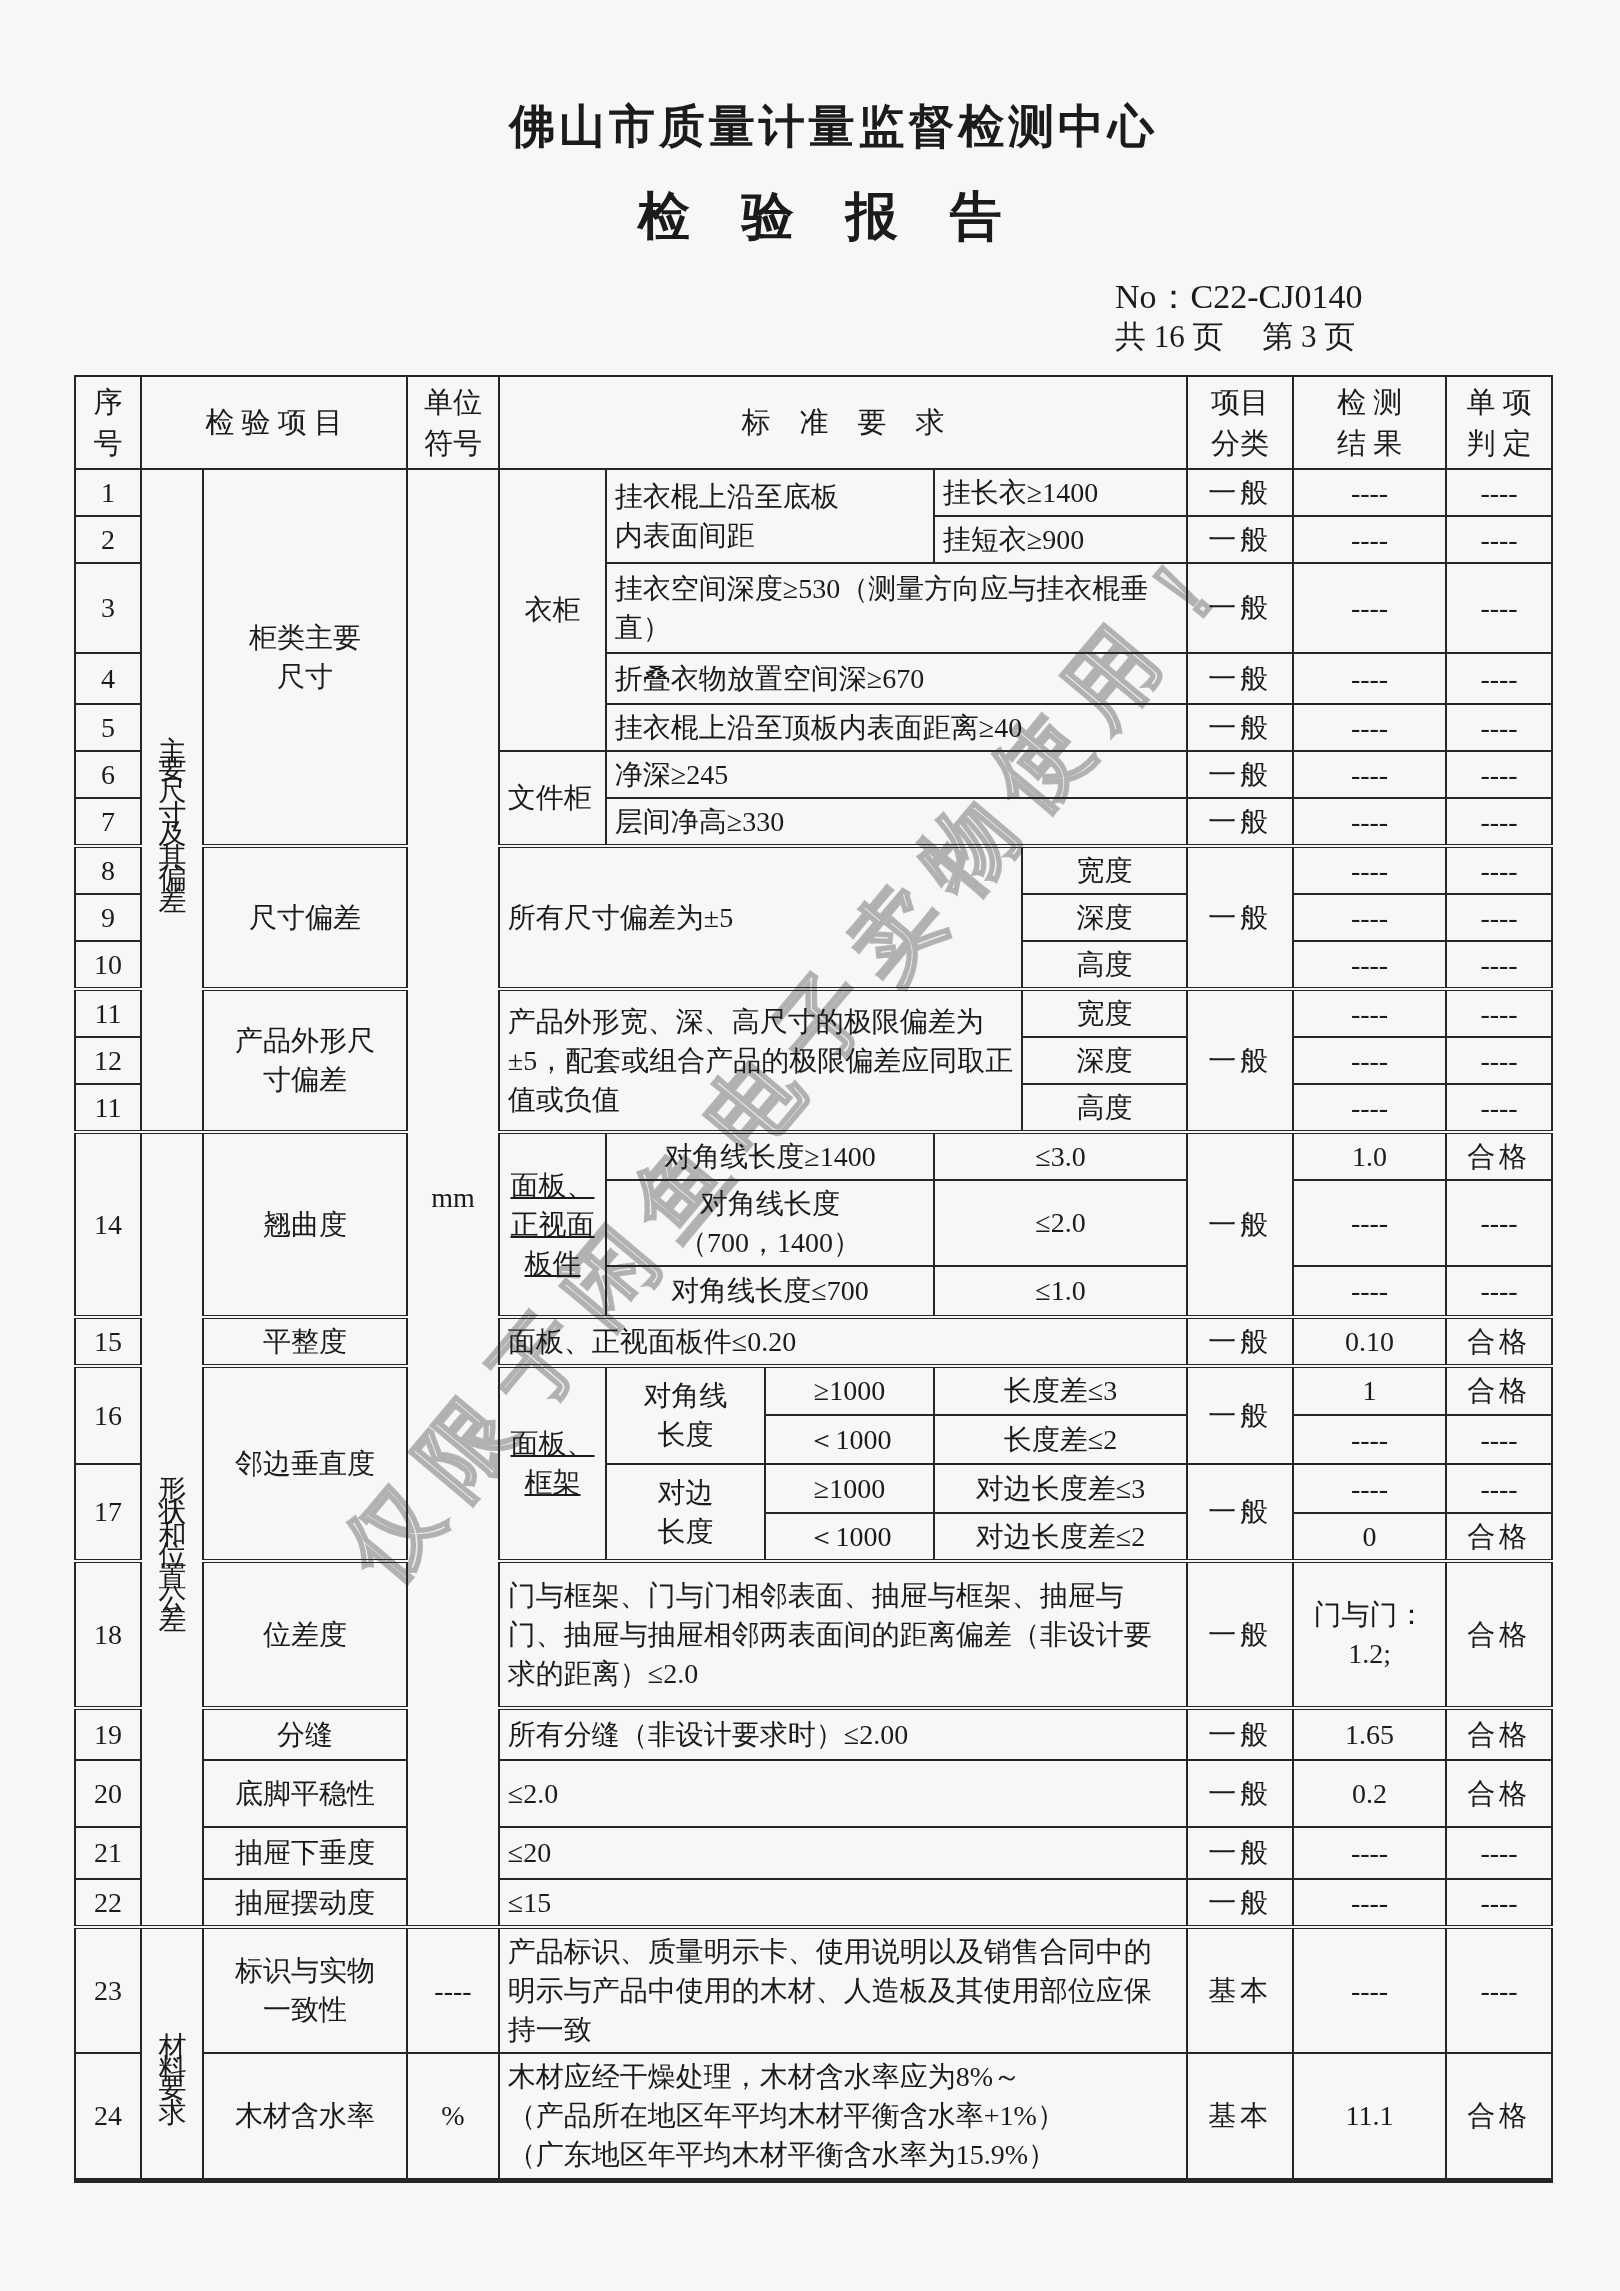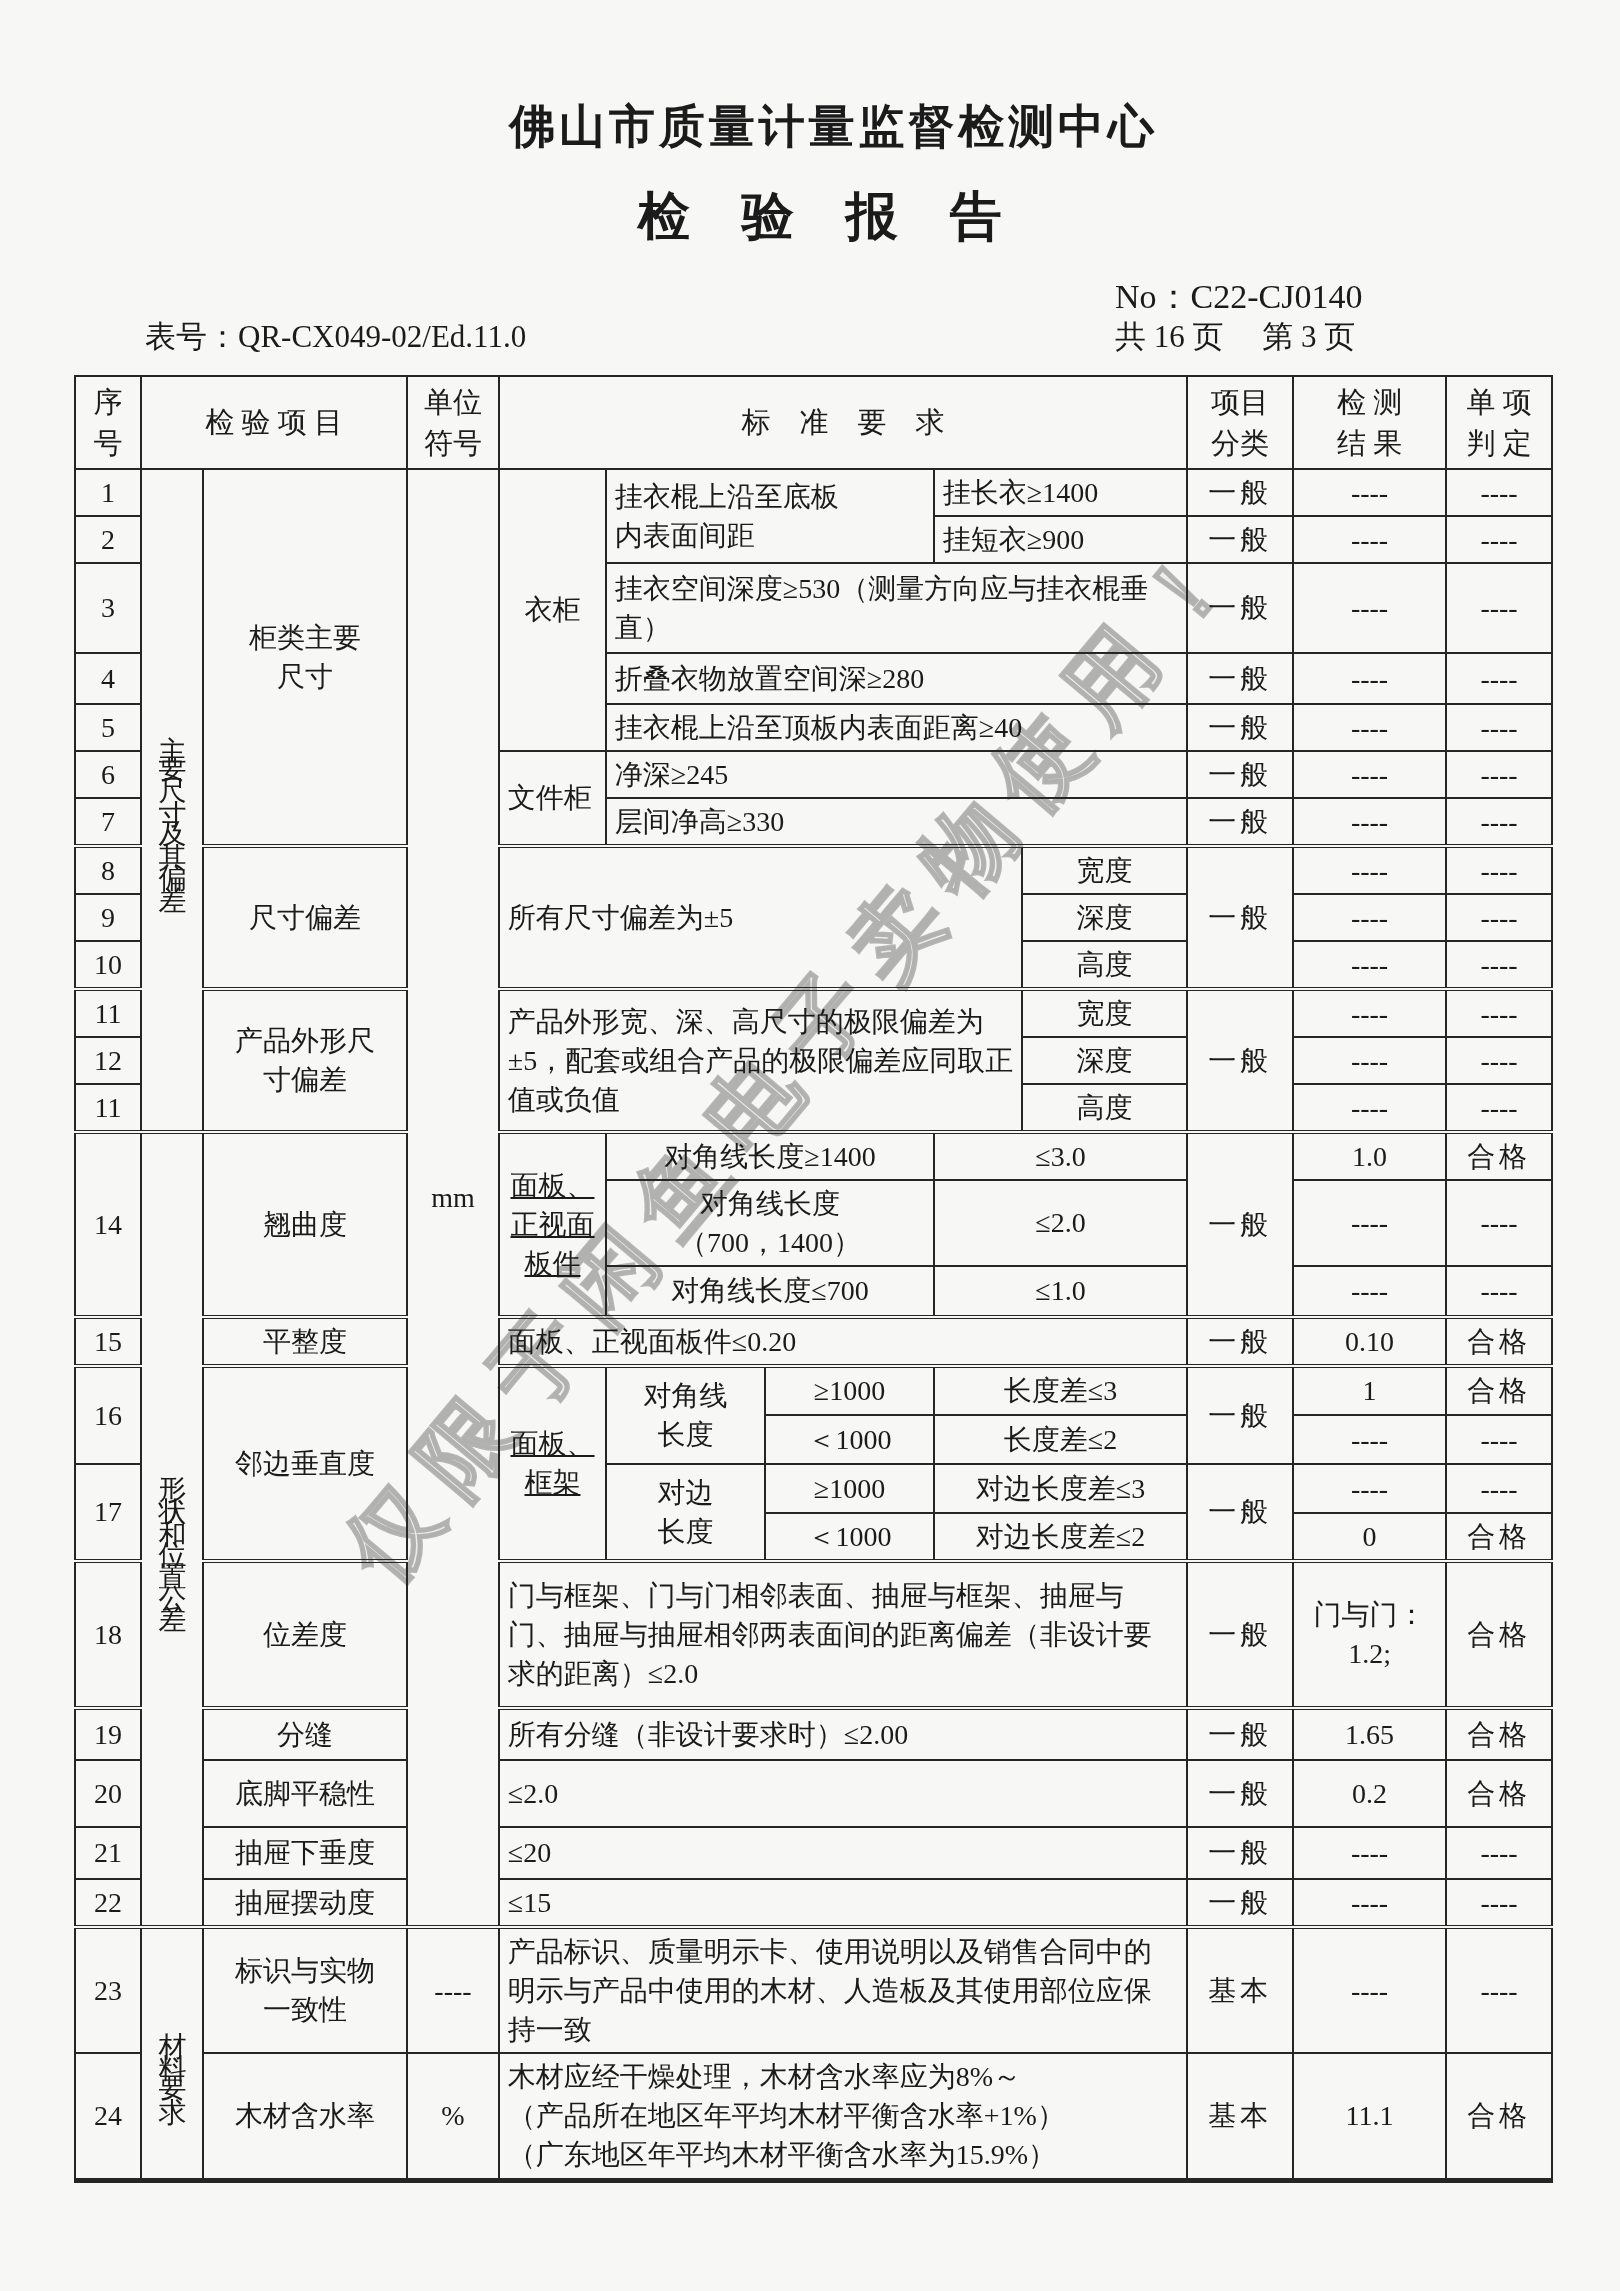--- a/index.html
+++ b/index.html
@@ -64,21 +64,20 @@
   }
 </style>
 </head>
 <body>
 
 <div class="page">
 
   <div class="org-title">佛山市质量计量监督检测中心</div>
   <div class="report-title">检　验　报　告</div>
   <div class="no-line">No：C22-CJ0140</div>
-  <div class="form-no">表号：QR-CX049-02/Ed.11.0</div>
   <div class="pages">共 16 页　 第 3 页</div>
 
   <div class="watermark">仅限于闲鱼电子卖物使用！</div>
 
   <table class="report">
     <colgroup>
       <col style="width:66px">
         <col style="width:62px">
         <col style="width:204px">
         <col style="width:92px">
@@ -131,21 +130,21 @@
       </tr>
       <tr style="height:90px">
         <td>3</td>
         <td colspan="4" class="l">挂衣空间深度≥530（测量方向应与挂衣棍垂直）</td>
         <td class="gap">一般</td>
         <td>----</td>
         <td>----</td>
       </tr>
       <tr style="height:51px">
         <td>4</td>
-        <td colspan="4" class="l">折叠衣物放置空间深≥280</td>
+        <td colspan="4" class="l">折叠衣物放置空间深≥670</td>
         <td class="gap">一般</td>
         <td>----</td>
         <td>----</td>
       </tr>
       <tr style="height:47px">
         <td>5</td>
         <td colspan="4" class="l">挂衣棍上沿至顶板内表面距离≥40</td>
         <td class="gap">一般</td>
         <td>----</td>
         <td>----</td>

